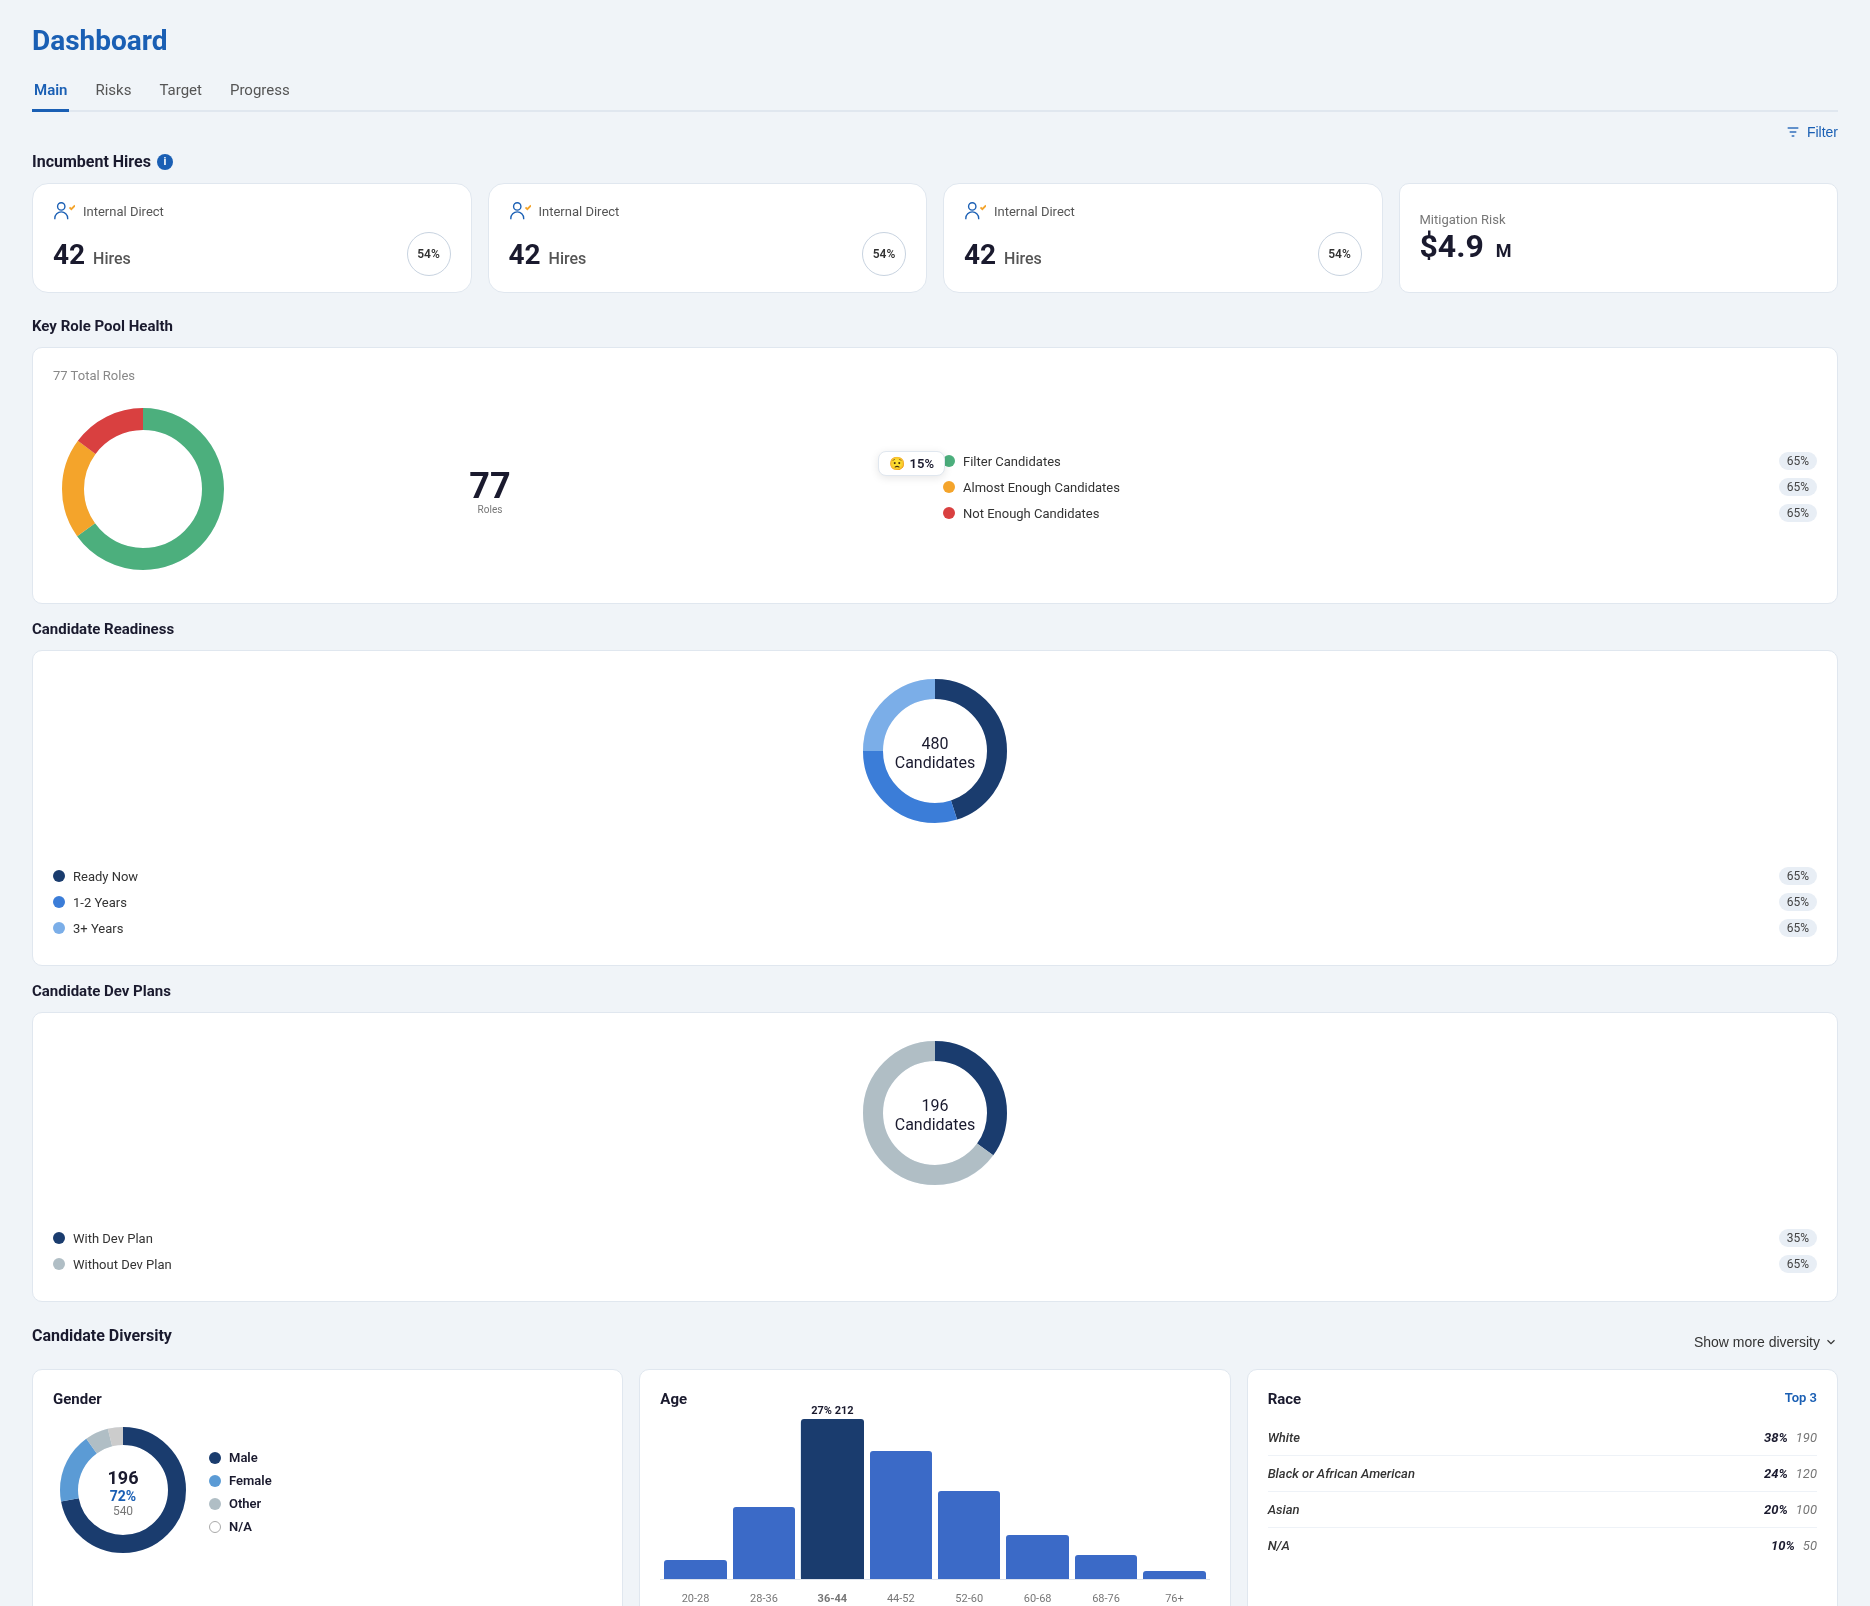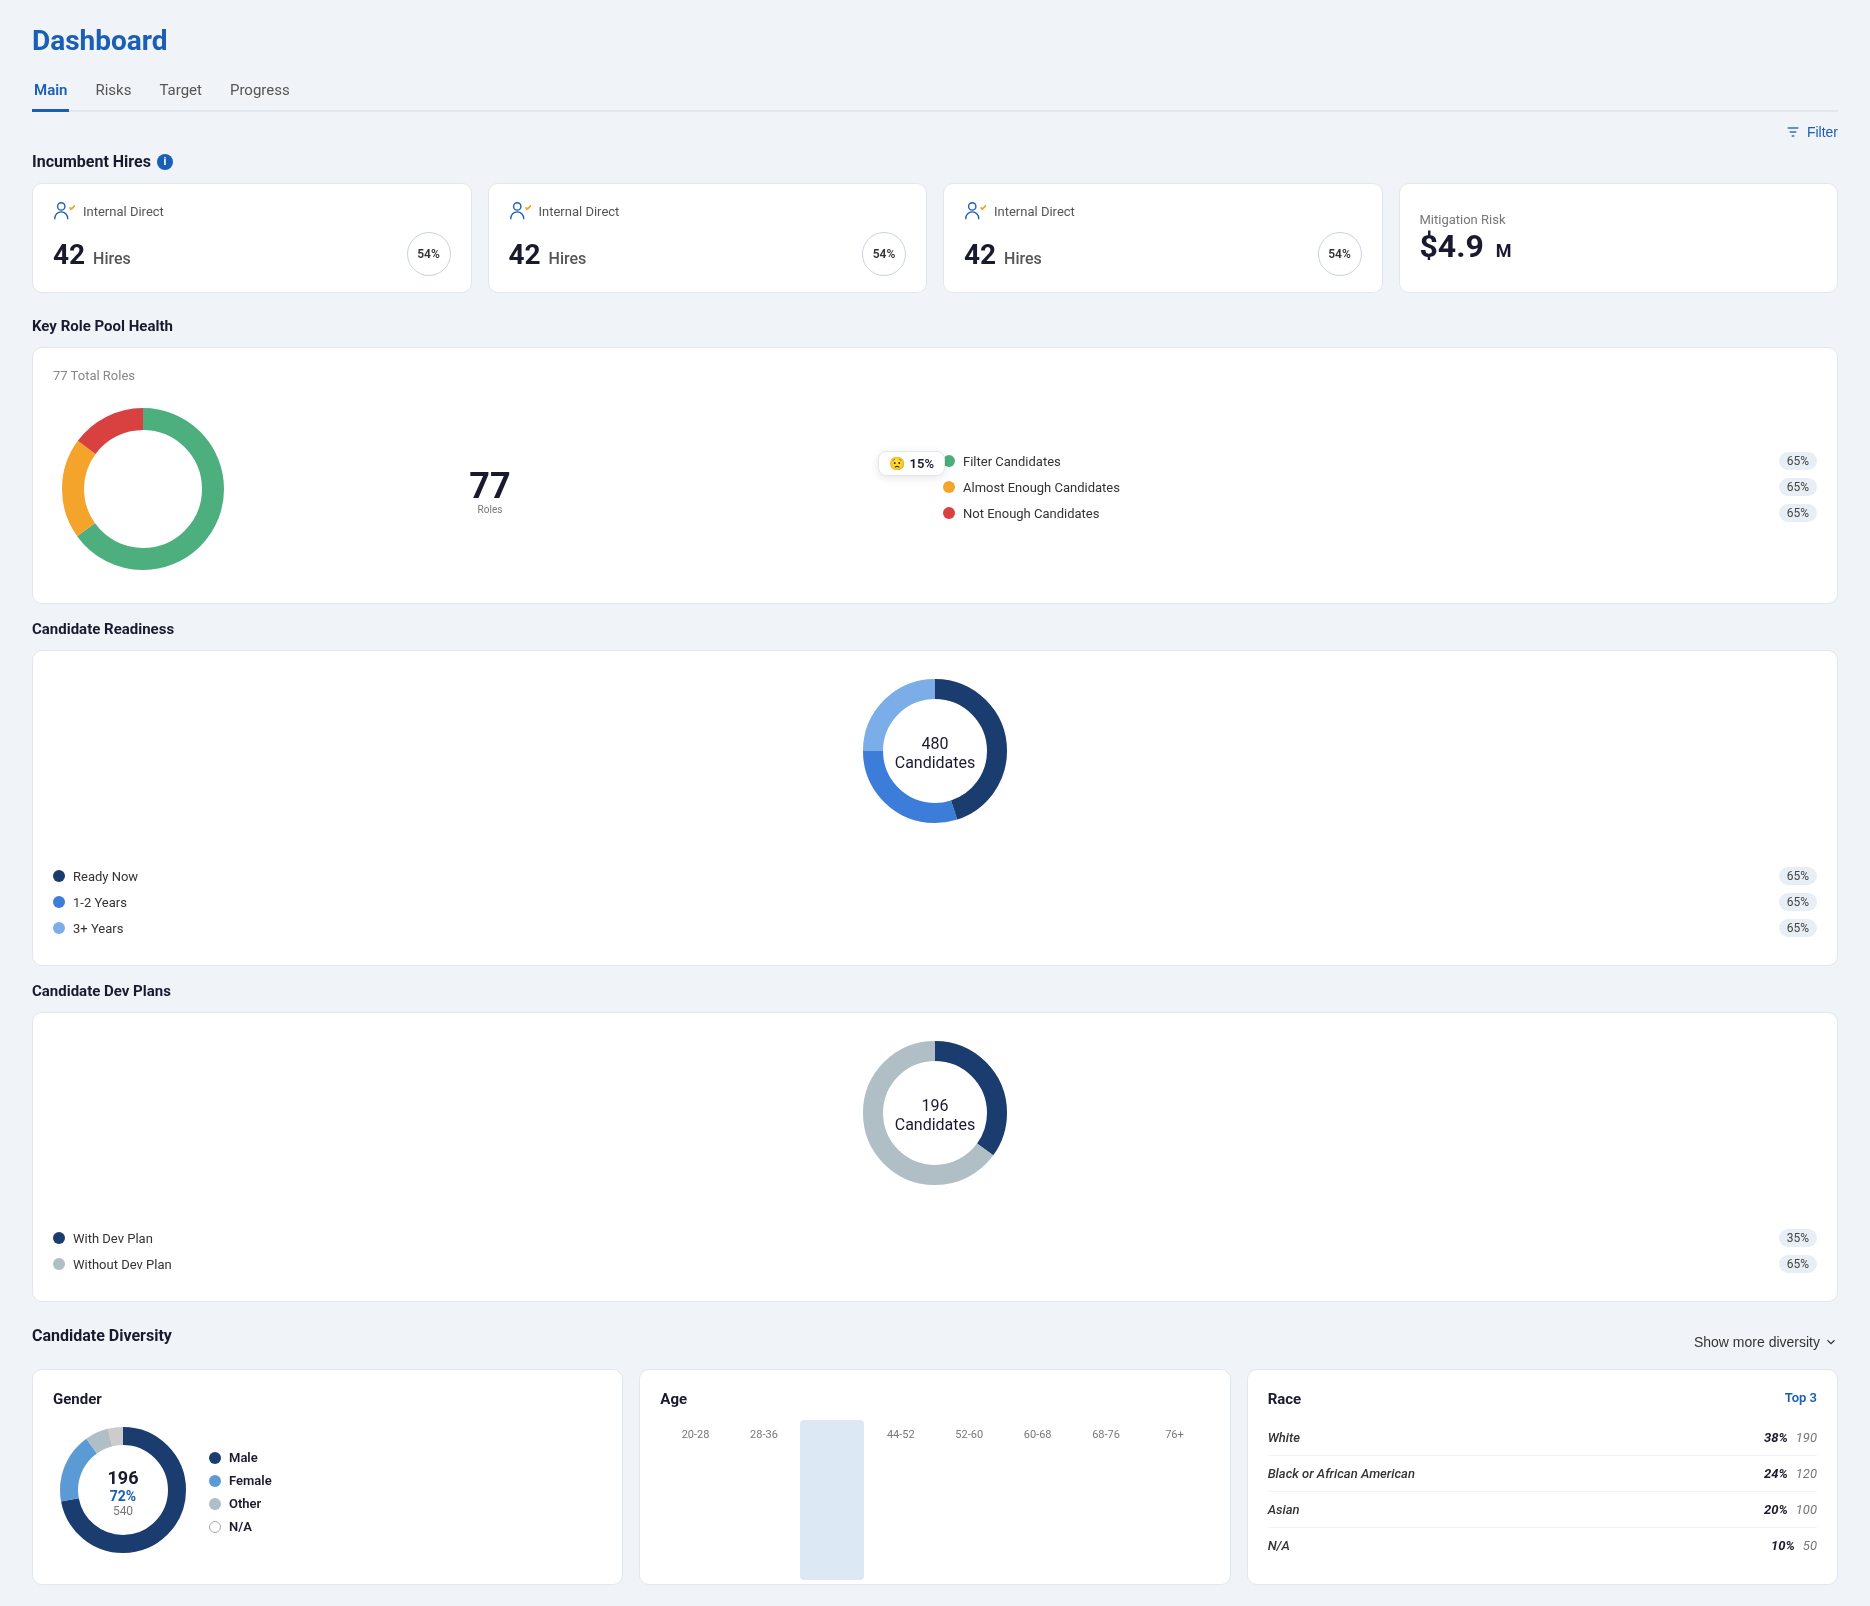--- a/index.html
+++ b/index.html
@@ -72,21 +72,21 @@
       font-weight: bold;
     }
     .hires-row {
       display: grid;
       grid-template-columns: repeat(3, 1fr) 1fr;
       gap: 16px;
       margin-bottom: 24px;
     }
     .hire-card {
       background: white;
-      border-radius: 10px;
+      border-radius: 16px;
       padding: 16px 20px;
       border: 1px solid #e0e7ef;
     }
     .hire-card-type {
       display: flex;
       align-items: center;
       gap: 8px;
       font-size: 13px;
       color: #555;
       margin-bottom: 10px;
@@ -590,20 +590,55 @@
         </div>
       </div>
     </div>
   </div>
 
   <div class="panel">
     <div class="panel-title">Age</div>
     <div style="position:relative;">
 
       <div style="position:absolute;left:calc(25% + 2px);top:0;width:calc(12.5% - 4px);height:160px;background:#dde8f5;border-radius:4px;z-index:0;"></div>
+      <div style="display:flex;align-items:flex-end;height:160px;gap:6px;padding:0 4px;border-bottom:1.5px solid #dde3ed;position:relative;z-index:1;">
+
+        <div class="bar-group">
+          <div class="bar" style="height:19px;background:#3b6ac7;"></div>
+        </div>
+
+        <div class="bar-group">
+          <div class="bar" style="height:72px;background:#3b6ac7;"></div>
+        </div>
+
+        <div class="bar-group" style="position:relative;">
+          <div style="font-size:11px;font-weight:700;color:#1a1a2e;margin-bottom:2px;text-align:center;">27% 212</div>
+          <div class="bar highlighted" style="height:160px;background:#1a3c6e;"></div>
+        </div>
+
+        <div class="bar-group">
+          <div class="bar" style="height:128px;background:#3b6ac7;"></div>
+        </div>
+
+        <div class="bar-group">
+          <div class="bar" style="height:88px;background:#3b6ac7;"></div>
+        </div>
+
+        <div class="bar-group">
+          <div class="bar" style="height:44px;background:#3b6ac7;"></div>
+        </div>
+
+        <div class="bar-group">
+          <div class="bar" style="height:24px;background:#3b6ac7;"></div>
+        </div>
+
+        <div class="bar-group">
+          <div class="bar" style="height:8px;background:#3b6ac7;"></div>
+        </div>
+      </div>
       <div style="display:flex;gap:6px;padding:4px 4px 0;margin-top:4px;">
         <div class="bar-group">
             <div class="bar-label">20-28</div>
           </div>
         <div class="bar-group">
             <div class="bar-label">28-36</div>
           </div>
         <div class="bar-group">
             <div class="bar-label" style="font-weight:700;">36-44</div>
           </div>

